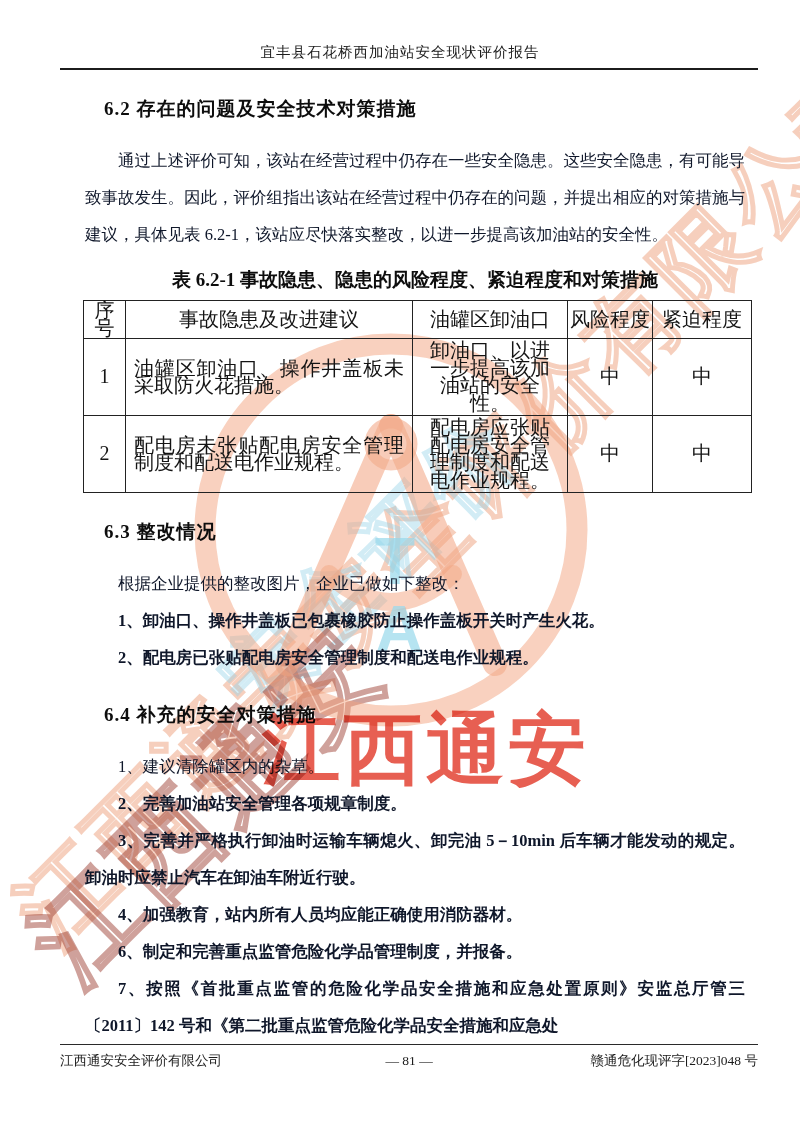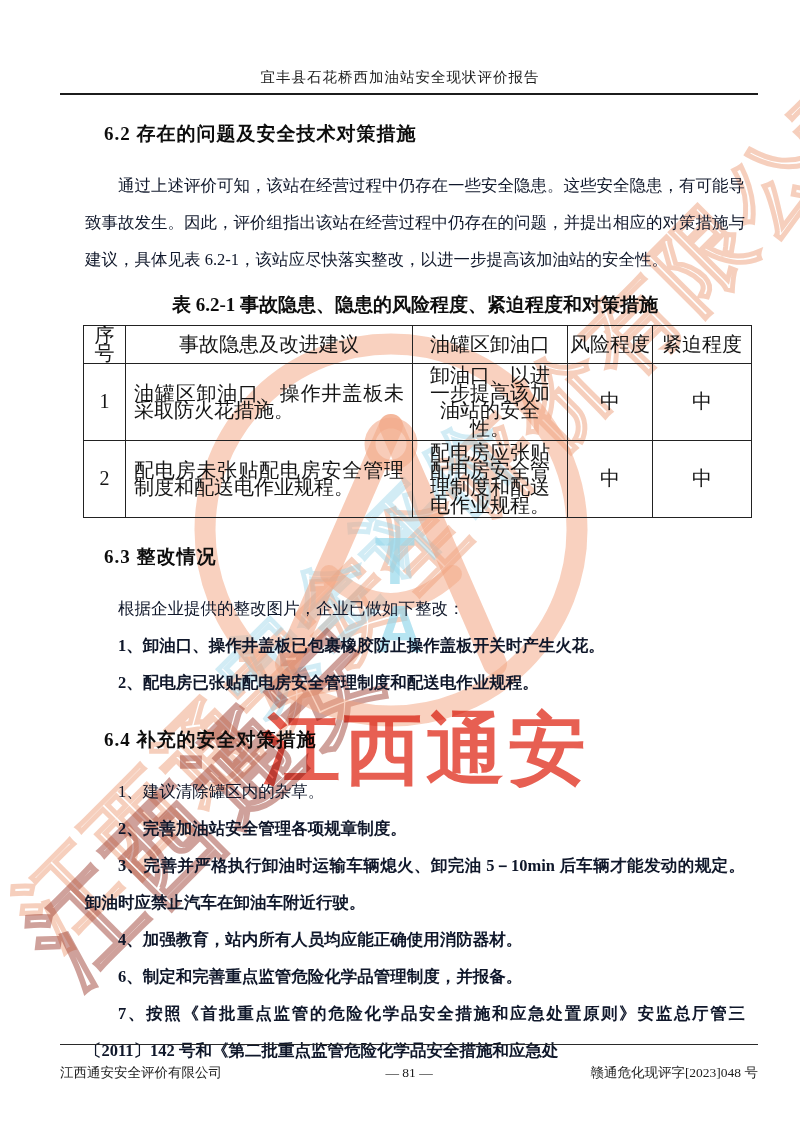--- a/index.html
+++ b/index.html
@@ -28,21 +28,21 @@
     transform:rotate(-45deg);-webkit-text-stroke:2px rgba(148,210,232,0.42);
   }
   .wm-red-big{
     position:absolute;left:262px;top:698px;z-index:3;pointer-events:none;
     font-family:"Liberation Sans","DejaVu Sans",sans-serif;font-weight:bold;
     font-size:78px;letter-spacing:4px;color:#e23b2b;opacity:.82;
     mix-blend-mode:multiply;white-space:nowrap;
   }
   
   .content{position:relative;z-index:1;}
-  .doc-header{padding-top:68px;text-align:center;font-size:14.5px;letter-spacing:1px;color:#1c1c1c;}
+  .doc-header{padding-top:43px;text-align:center;font-size:14.5px;letter-spacing:1px;color:#1c1c1c;}
   .doc-header-rule{margin:6px 42px 0 60px;border-top:2.5px solid #1c1c1c;}
   .sec-heading{margin:26px 55px 0 104px;font-size:19px;font-weight:bold;letter-spacing:1px;color:#0d0d0d;}
   .body-p{
     margin:20px 55px 0 85px;font-size:16.5px;line-height:37px;
     text-align:justify;text-indent:2em;color:#0f172a;
   }
   .body-p.tight{margin-top:0;font-weight:bold;}
   .tbl-caption{margin:14px 55px 0 85px;text-align:center;font-size:19px;font-weight:bold;color:#0d0d0d;}
   table.hz{
     margin:7px auto 0 83px;border-collapse:collapse;table-layout:fixed;
@@ -56,21 +56,21 @@
   .col-no{width:42px;} .col-hazard{width:287px;} .col-measure{width:155px;}
   .col-risk{width:85px;} .col-urgency{width:99px;}
   .doc-footer{
     position:absolute;left:60px;right:42px;top:1044px;z-index:1;
     border-top:1.5px solid #2a2a2a;padding-top:7px;
     display:grid;grid-template-columns:1fr auto 1fr;align-items:baseline;
     font-size:13.5px;color:#1c1c1c;
   }
   .doc-footer .fl{text-align:left;}
   .doc-footer .fc{text-align:center;}
-  .doc-footer .fr{text-align:right;margin-top:12px;}
+  .doc-footer .fr{text-align:right;}
 </style>
 </head>
 <body>
 
 <div class="page">
 
   <div class="wm-layer">
     <div class="wm-diag wm-diag-company">江西通安安全评价有限公司</div>
     <div class="wm-diag wm-diag-blue">安全评价</div>
     <div class="wm-diag wm-diag-dark">江西通安</div>

